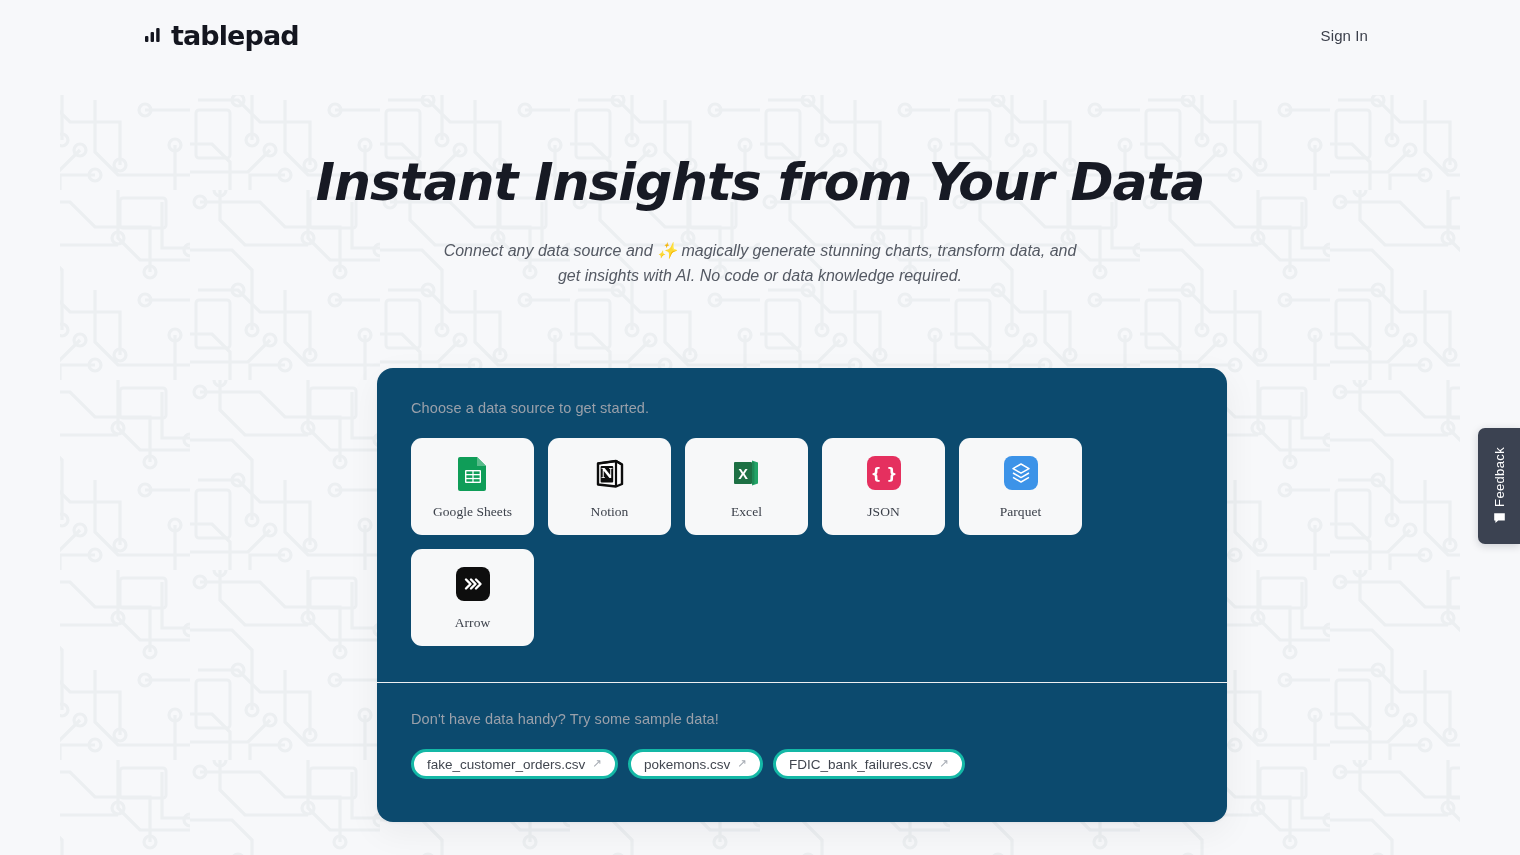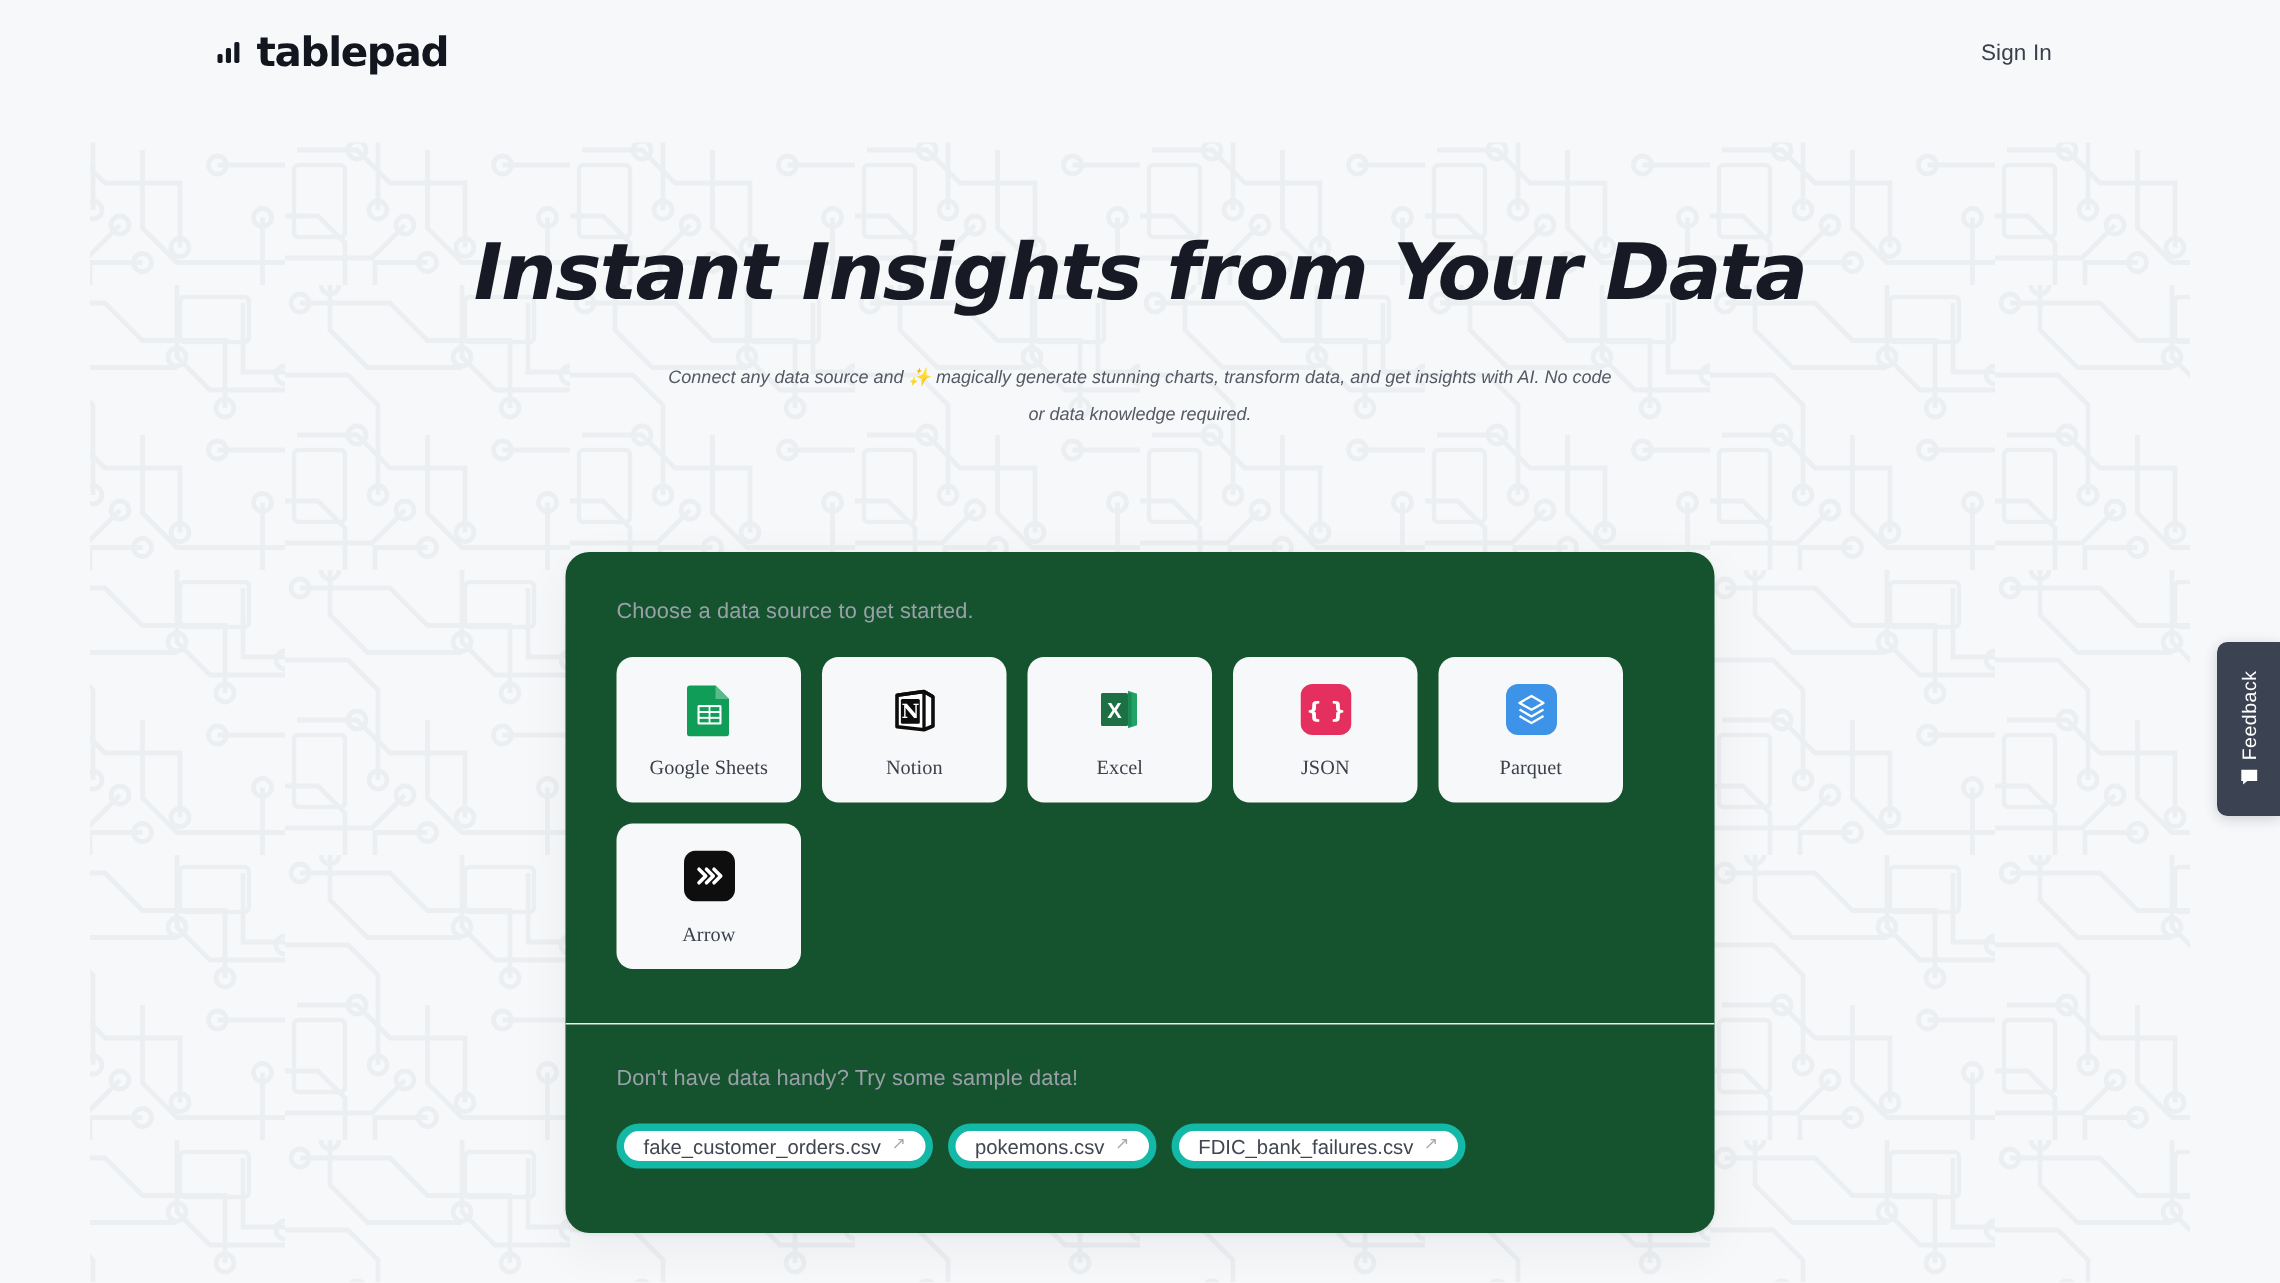--- a/index.html
+++ b/index.html
@@ -74,33 +74,33 @@
     font-size: 52px;
     font-weight: 700;
     color: #171a24;
     letter-spacing: -1.1px;
     line-height: 1.18;
     font-family: "DejaVu Sans", sans-serif;
   }
   #hero .subtitle {
     margin: 26px auto 0;
     width: 640px;
-    font-size: 12px;
+    font-size: 16px;
     line-height: 24.5px;
     color: #545963;
   }
 
   
   #card {
     position: absolute;
     left: 377px;
     top: 368px;
-    width: 766px;
+    width: 850px;
     height: 454px;
-    background: #14532d;
+    background: #0c4a6e;
     border-radius: 16px;
     box-shadow: 0 1px 3px rgba(16,24,40,.05), 0 10px 34px rgba(16,24,40,.055);
     z-index: 4;
     overflow: hidden;
   }
 
   #card-top { padding: 32px 34px 0; }
 
   .card-label {
     font-size: 14.5px;
@@ -166,21 +166,21 @@
   }
 
   .chips {
     margin-top: 22px;
     display: flex;
     gap: 10px;
   }
 
   .chip {
     height: 30px;
-    border: 5px solid #14b8a6;
+    border: 3px solid #14b8a6;
     border-radius: 999px;
     background: #fff;
     display: inline-flex;
     align-items: center;
     gap: 7px;
     padding: 0 13px;
     font-size: 13.5px;
     color: #41464f;
     cursor: pointer;
     white-space: nowrap;

